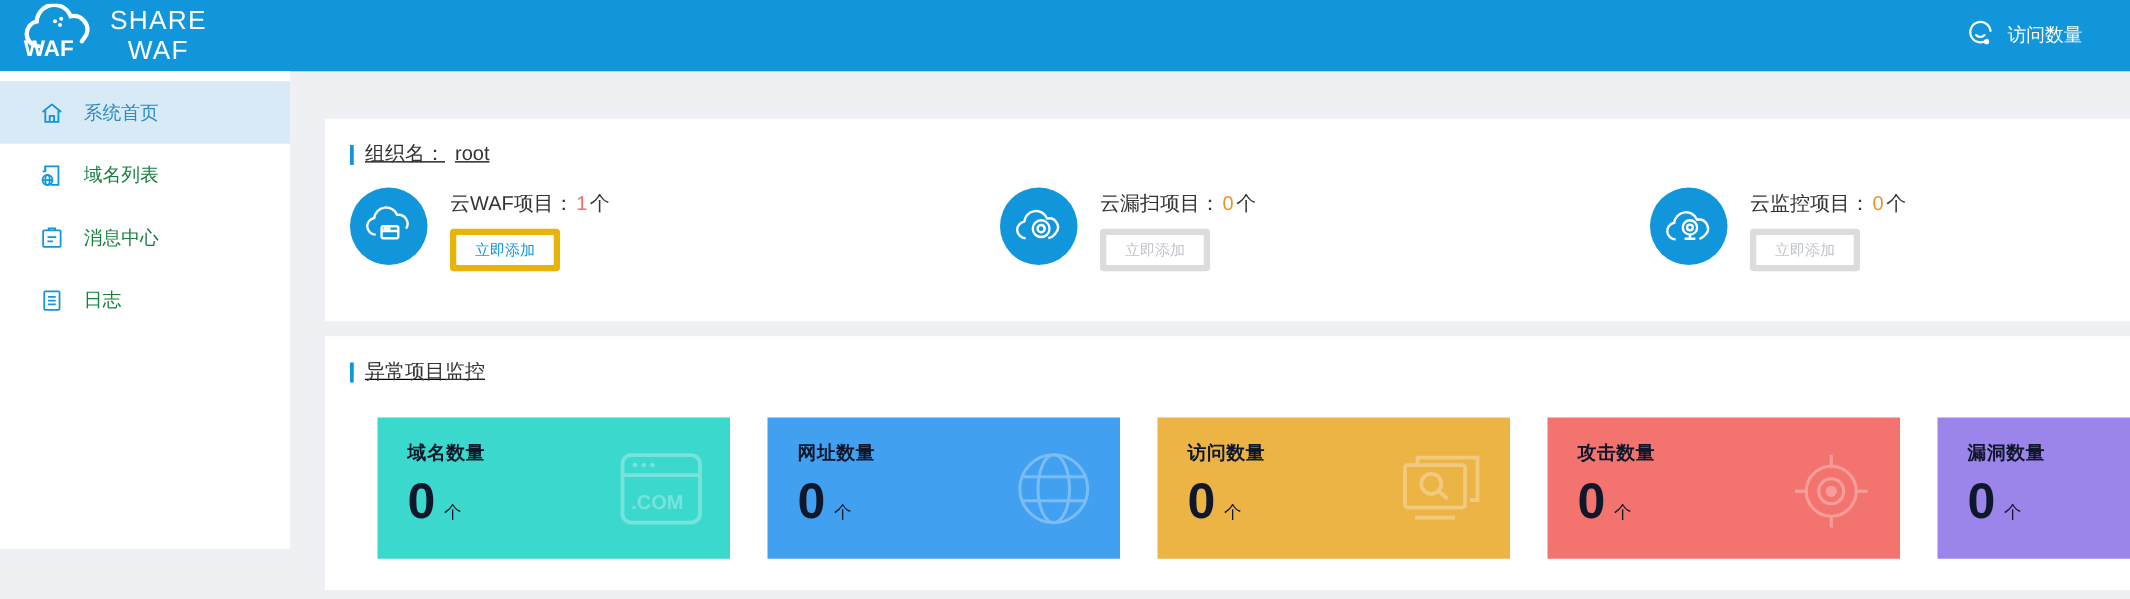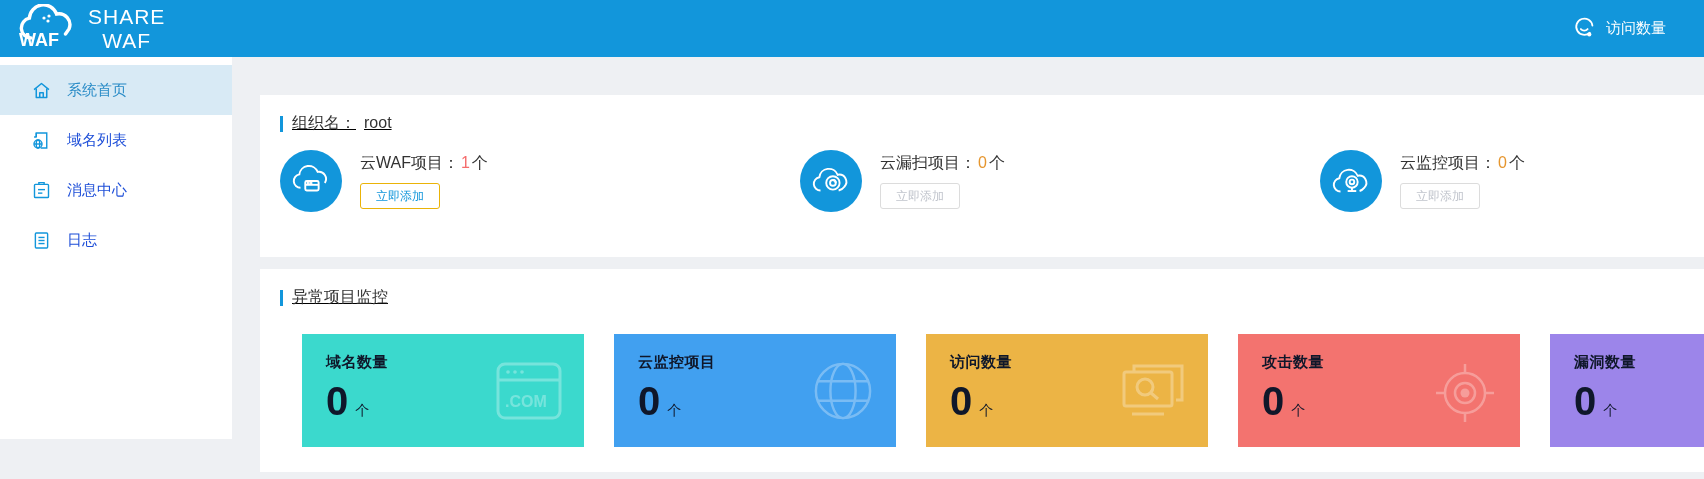--- a/index.html
+++ b/index.html
@@ -8,42 +8,42 @@
 
   
   .header { height:57px; background:#1296db; display:flex; align-items:center; justify-content:space-between; padding:0 38px 0 16px; }
   .brand { display:flex; align-items:center; gap:8px; }
   .brand-name { color:#fff; font-size:21px; letter-spacing:1px; text-align:center; line-height:1.12; font-weight:400; }
   .contact { display:flex; align-items:center; gap:9px; color:#fff; font-size:15px; cursor:pointer; }
 
   
   .layout { display:flex; height:382px; }
   .sidebar { width:232px; background:#fff; padding-top:8px; flex:none; }
-  .nav-item { height:50px; display:flex; align-items:center; gap:15px; padding-left:30px; font-size:15px; color:#1d4ed8; cursor:pointer; }
+  .nav-item { height:50px; display:flex; align-items:center; gap:15px; padding-left:30px; font-size:15px; color:#15803d; cursor:pointer; }
   .nav-item .ni-icon { width:22px; height:22px; display:flex; align-items:center; justify-content:center; }
   .nav-item.active { background:#d8eaf5; color:#2a8cc7; }
 
   .main { flex:1; min-width:0; }
   .card { background:#fff; margin-left:28px; }
   .card-org { margin-top:38px; height:162px; }
   .card-monitor { margin-top:12px; height:203px; overflow:hidden; }
 
   .section-title { display:flex; align-items:center; gap:9px; padding:18px 0 0 20px;text-decoration:underline; }
   .title-bar { width:3px; height:16px; background:#1296db; flex:none; }
   .title-text { font-size:16px; color:#333; }
   .title-text .org-name { margin-left:8px; }
 
   
   .projects { display:flex; padding:16px 0 0 20px; }
   .project { width:520px; flex:none; display:flex; gap:18px; }
   .project-circle { width:62px; height:62px; border-radius:50%; background:#1296db; display:flex; align-items:center; justify-content:center; flex:none; }
   .project-info { padding-top:3px; }
   .project-label { font-size:16px; color:#333; }
   .project-label .count { margin:0 2px; }
-  .project-btn { display:inline-block; margin-top:9px; font-size:12px; line-height:1; padding:6px 15px; border:1px solid #eab308; color:#1296db; background:#fff; border-radius:3px; cursor:pointer; }
+  .project-btn { display:inline-block; margin-top:9px; font-size:12px; line-height:1; padding:6px 15px; border:5px solid #eab308; color:#1296db; background:#fff; border-radius:3px; cursor:pointer; }
   .project-btn.disabled { border-color:#dcdcdc; color:#c0c4cc; }
 
   
   .stats { display:flex; gap:30px; margin:26px 0 0 42px; width:max-content; }
   .stat-card { width:282px; height:113px; position:relative; color:#0f172a; padding:19px 0 0 24px; flex:none; }
   .stat-label { font-size:15px; font-weight:bold; letter-spacing:0.5px; }
   .stat-num-row { margin-top:9px; display:flex; align-items:baseline; }
   .stat-value { font-size:40px; font-weight:bold; line-height:1; }
   .stat-unit { font-size:14px; margin-left:7px; }
   .stat-icon { position:absolute; right:22px; top:26px; opacity:0.3; }
@@ -216,21 +216,21 @@
                 <line x1="2" y1="20" x2="64" y2="20"></line>
               <circle cx="12" cy="12" r="1.8" fill="#fff" stroke="none"></circle>
                 <circle cx="19" cy="12" r="1.8" fill="#fff" stroke="none"></circle>
                 <circle cx="26" cy="12" r="1.8" fill="#fff" stroke="none"></circle>
               <text x="9" y="47" font-size="16" font-weight="bold" fill="#fff" stroke="none" font-family="Liberation Sans, sans-serif">.COM</text>
             </svg>
           </span>
         </div>
 
         <div class="stat-card" style="background-color: rgb(65, 160, 240);">
-          <div class="stat-label">云监控项目</div>
+          <div class="stat-label">网址数量</div>
           <div class="stat-num-row">
             <span class="stat-value">0</span>
             <span class="stat-unit">个</span>
           </div>
           <span class="stat-icon">
             <svg width="62" height="62" viewBox="0 0 64 64" fill="none" stroke="#fff" stroke-width="2.5">
               <circle cx="32" cy="32" r="28"></circle>
                 <ellipse cx="32" cy="32" rx="13" ry="28"></ellipse>
               <line x1="6" y1="22" x2="58" y2="22"></line>
                 <line x1="6" y1="42" x2="58" y2="42"></line>

